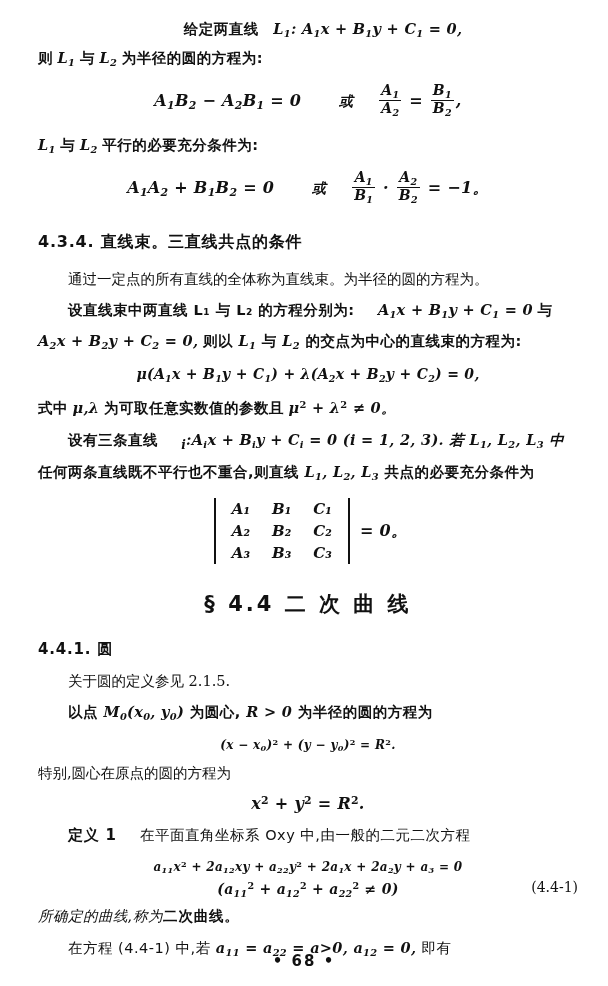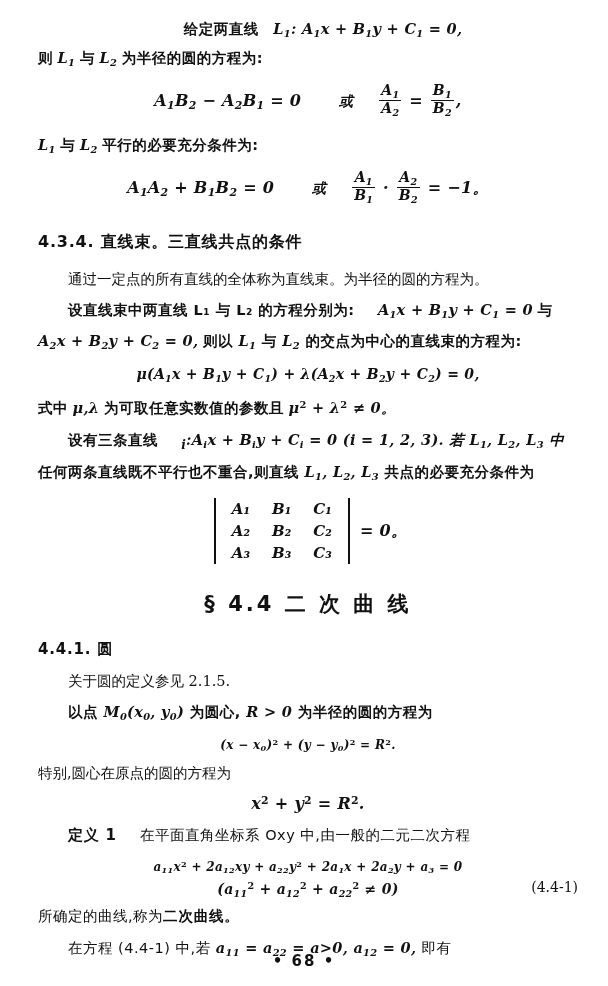--- a/index.html
+++ b/index.html
@@ -311,21 +311,21 @@
     <div class="eqrow-label">
       <div class="blk-tight" style="margin:2px 0;">
         <span class="math" style="font-size:14px;">
           (<i>a</i><span class="sub">11</span><span class="sup">2</span> + <i>a</i><span class="sub">12</span><span class="sup">2</span> + <i>a</i><span class="sub">22</span><span class="sup">2</span> ≠ 0)
         </span>
       </div>
       <span class="eqnum" style="top:0;">(4.4-1)</span>
     </div>
 
     <div class="para" style="margin-top:6px;">
-      <span class="cn" style="font-weight:normal;">所确定的曲线,称为</span><span class="cnh" style="font-size:14.5px;">二次曲线。</span>
+      <span class="cn" style="font-weight:normal;font-style:italic;">所确定的曲线,称为</span><span class="cnh" style="font-size:14.5px;">二次曲线。</span>
     </div>
 
     <div class="para indent1">
       <span class="cn" style="font-weight:normal;">在方程 (4.4-1) 中,若 <span class="math"><i>a</i><span class="sub">11</span> = <i>a</i><span class="sub">22</span> = <i>a</i>&gt;0, <i>a</i><span class="sub">12</span> = 0,</span> 即有</span>
     </div>
 
   </div>
 
   <div class="footer">• 68 •</div>
 </div>

